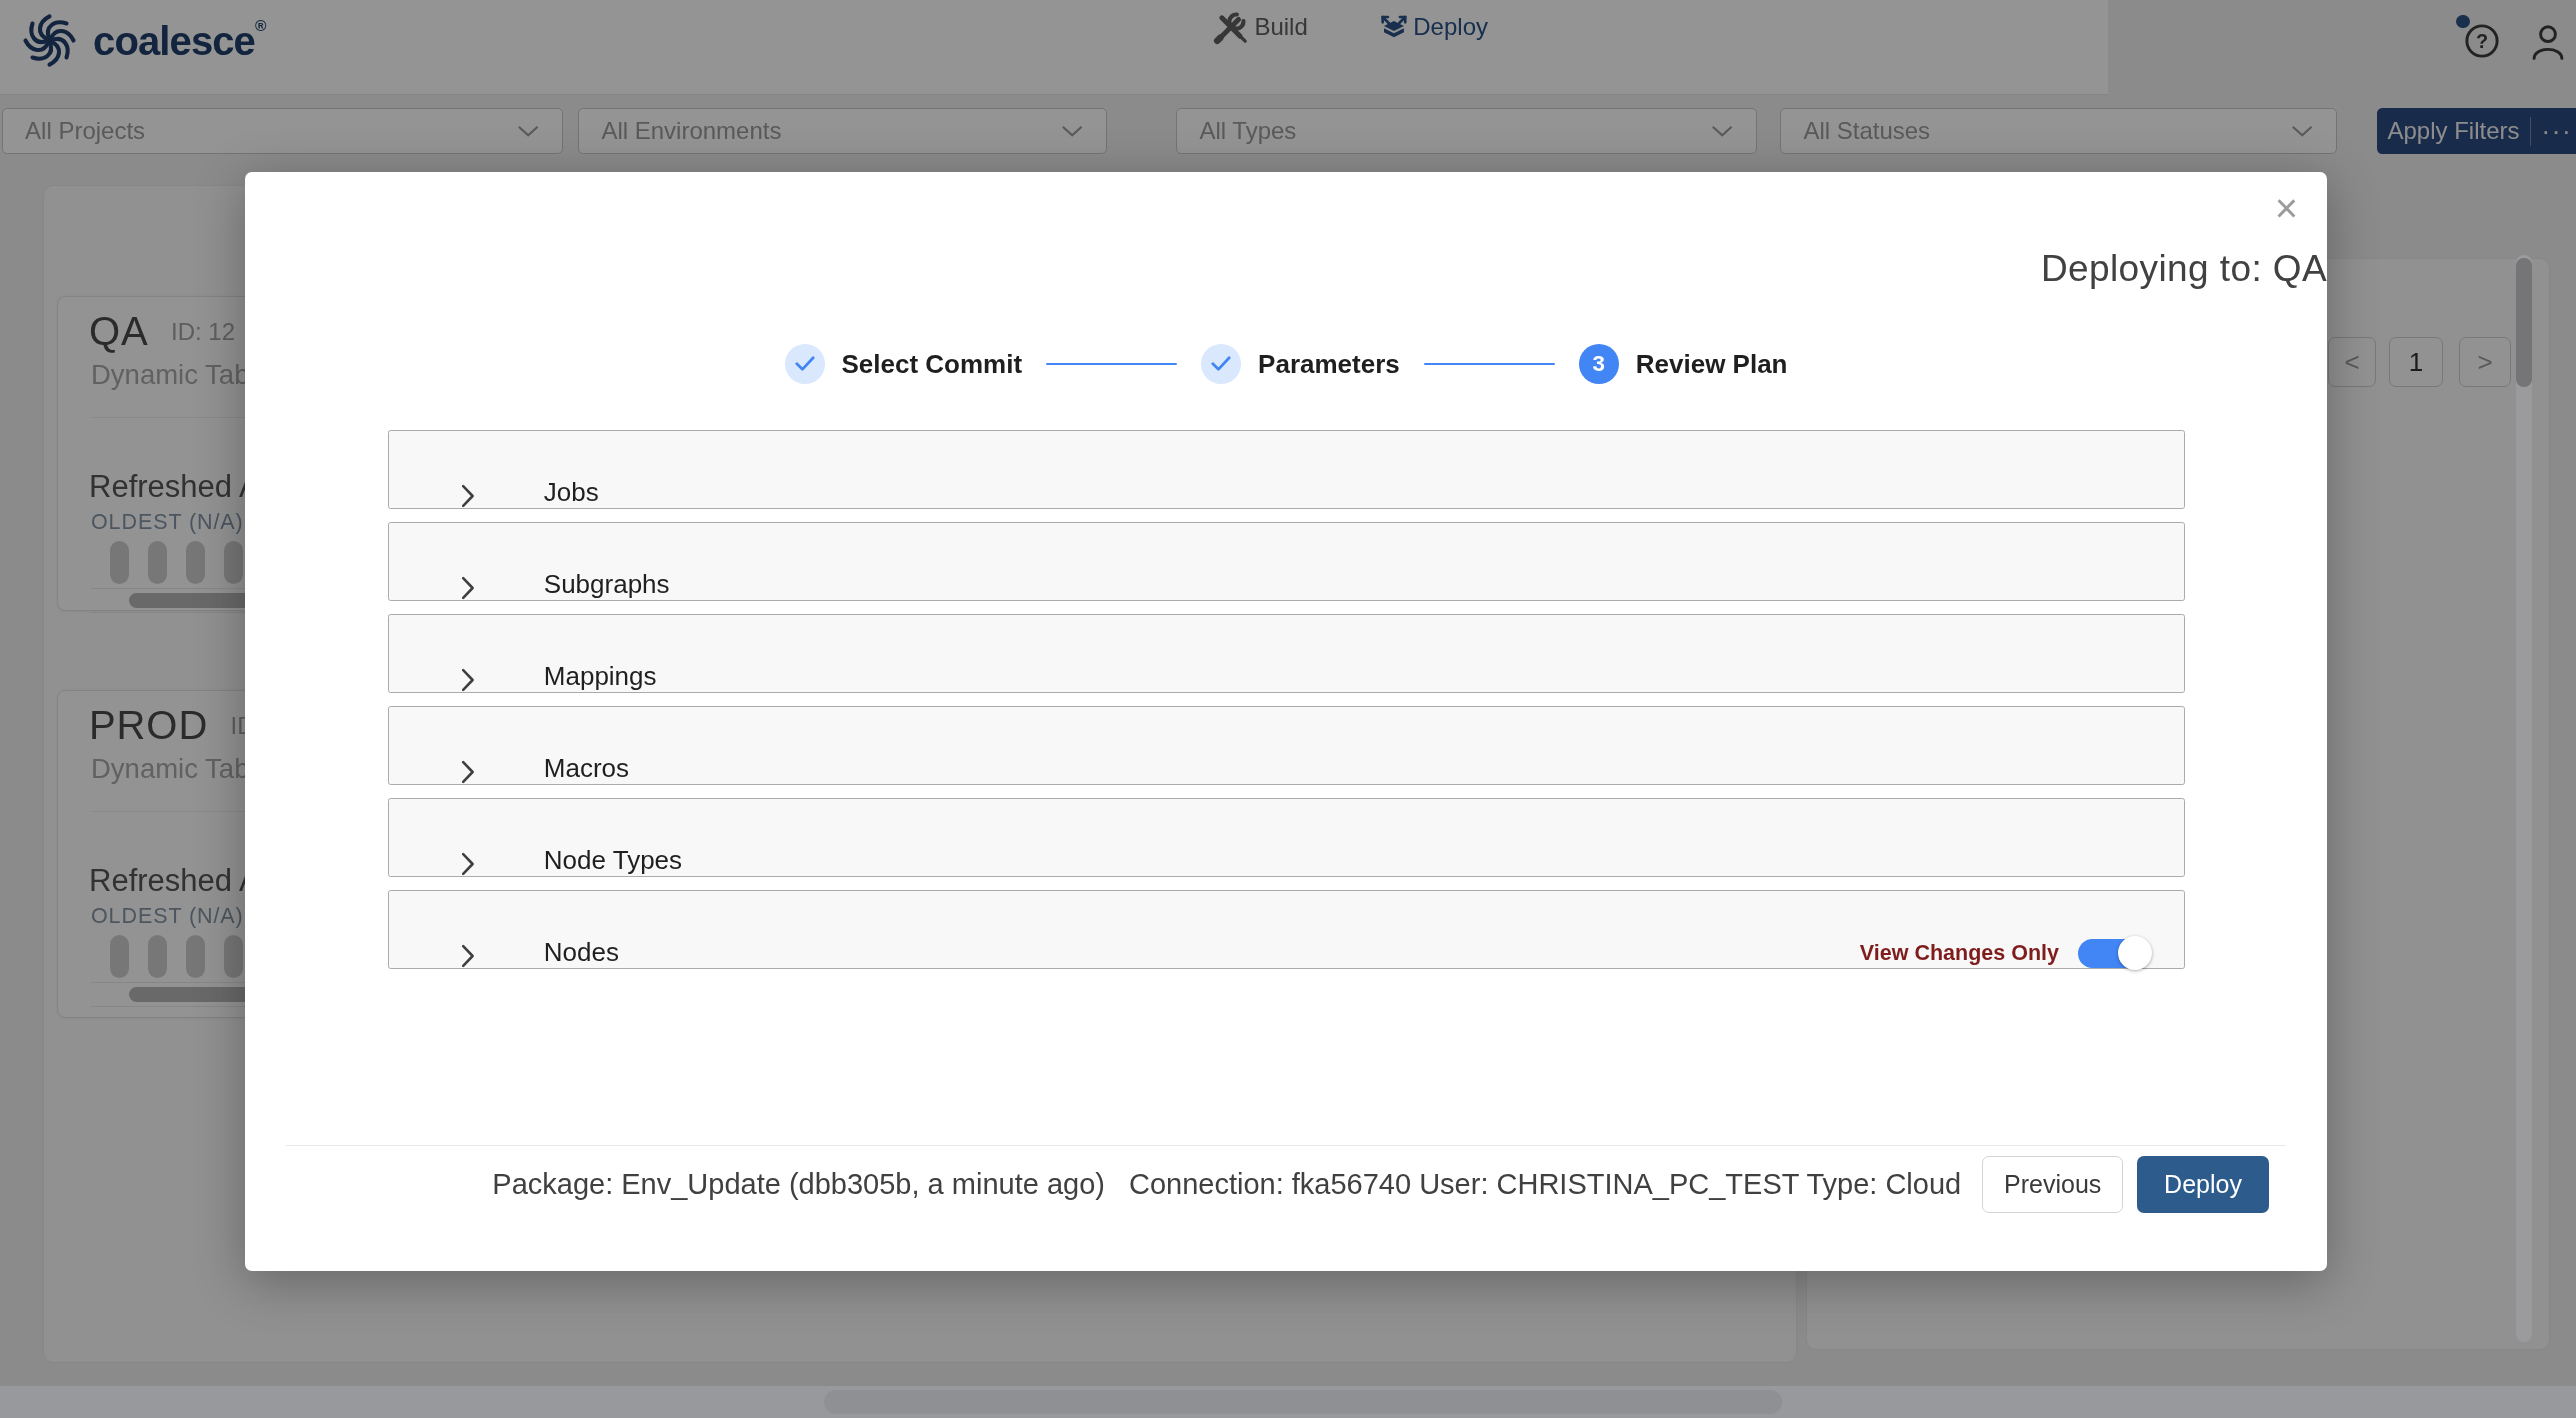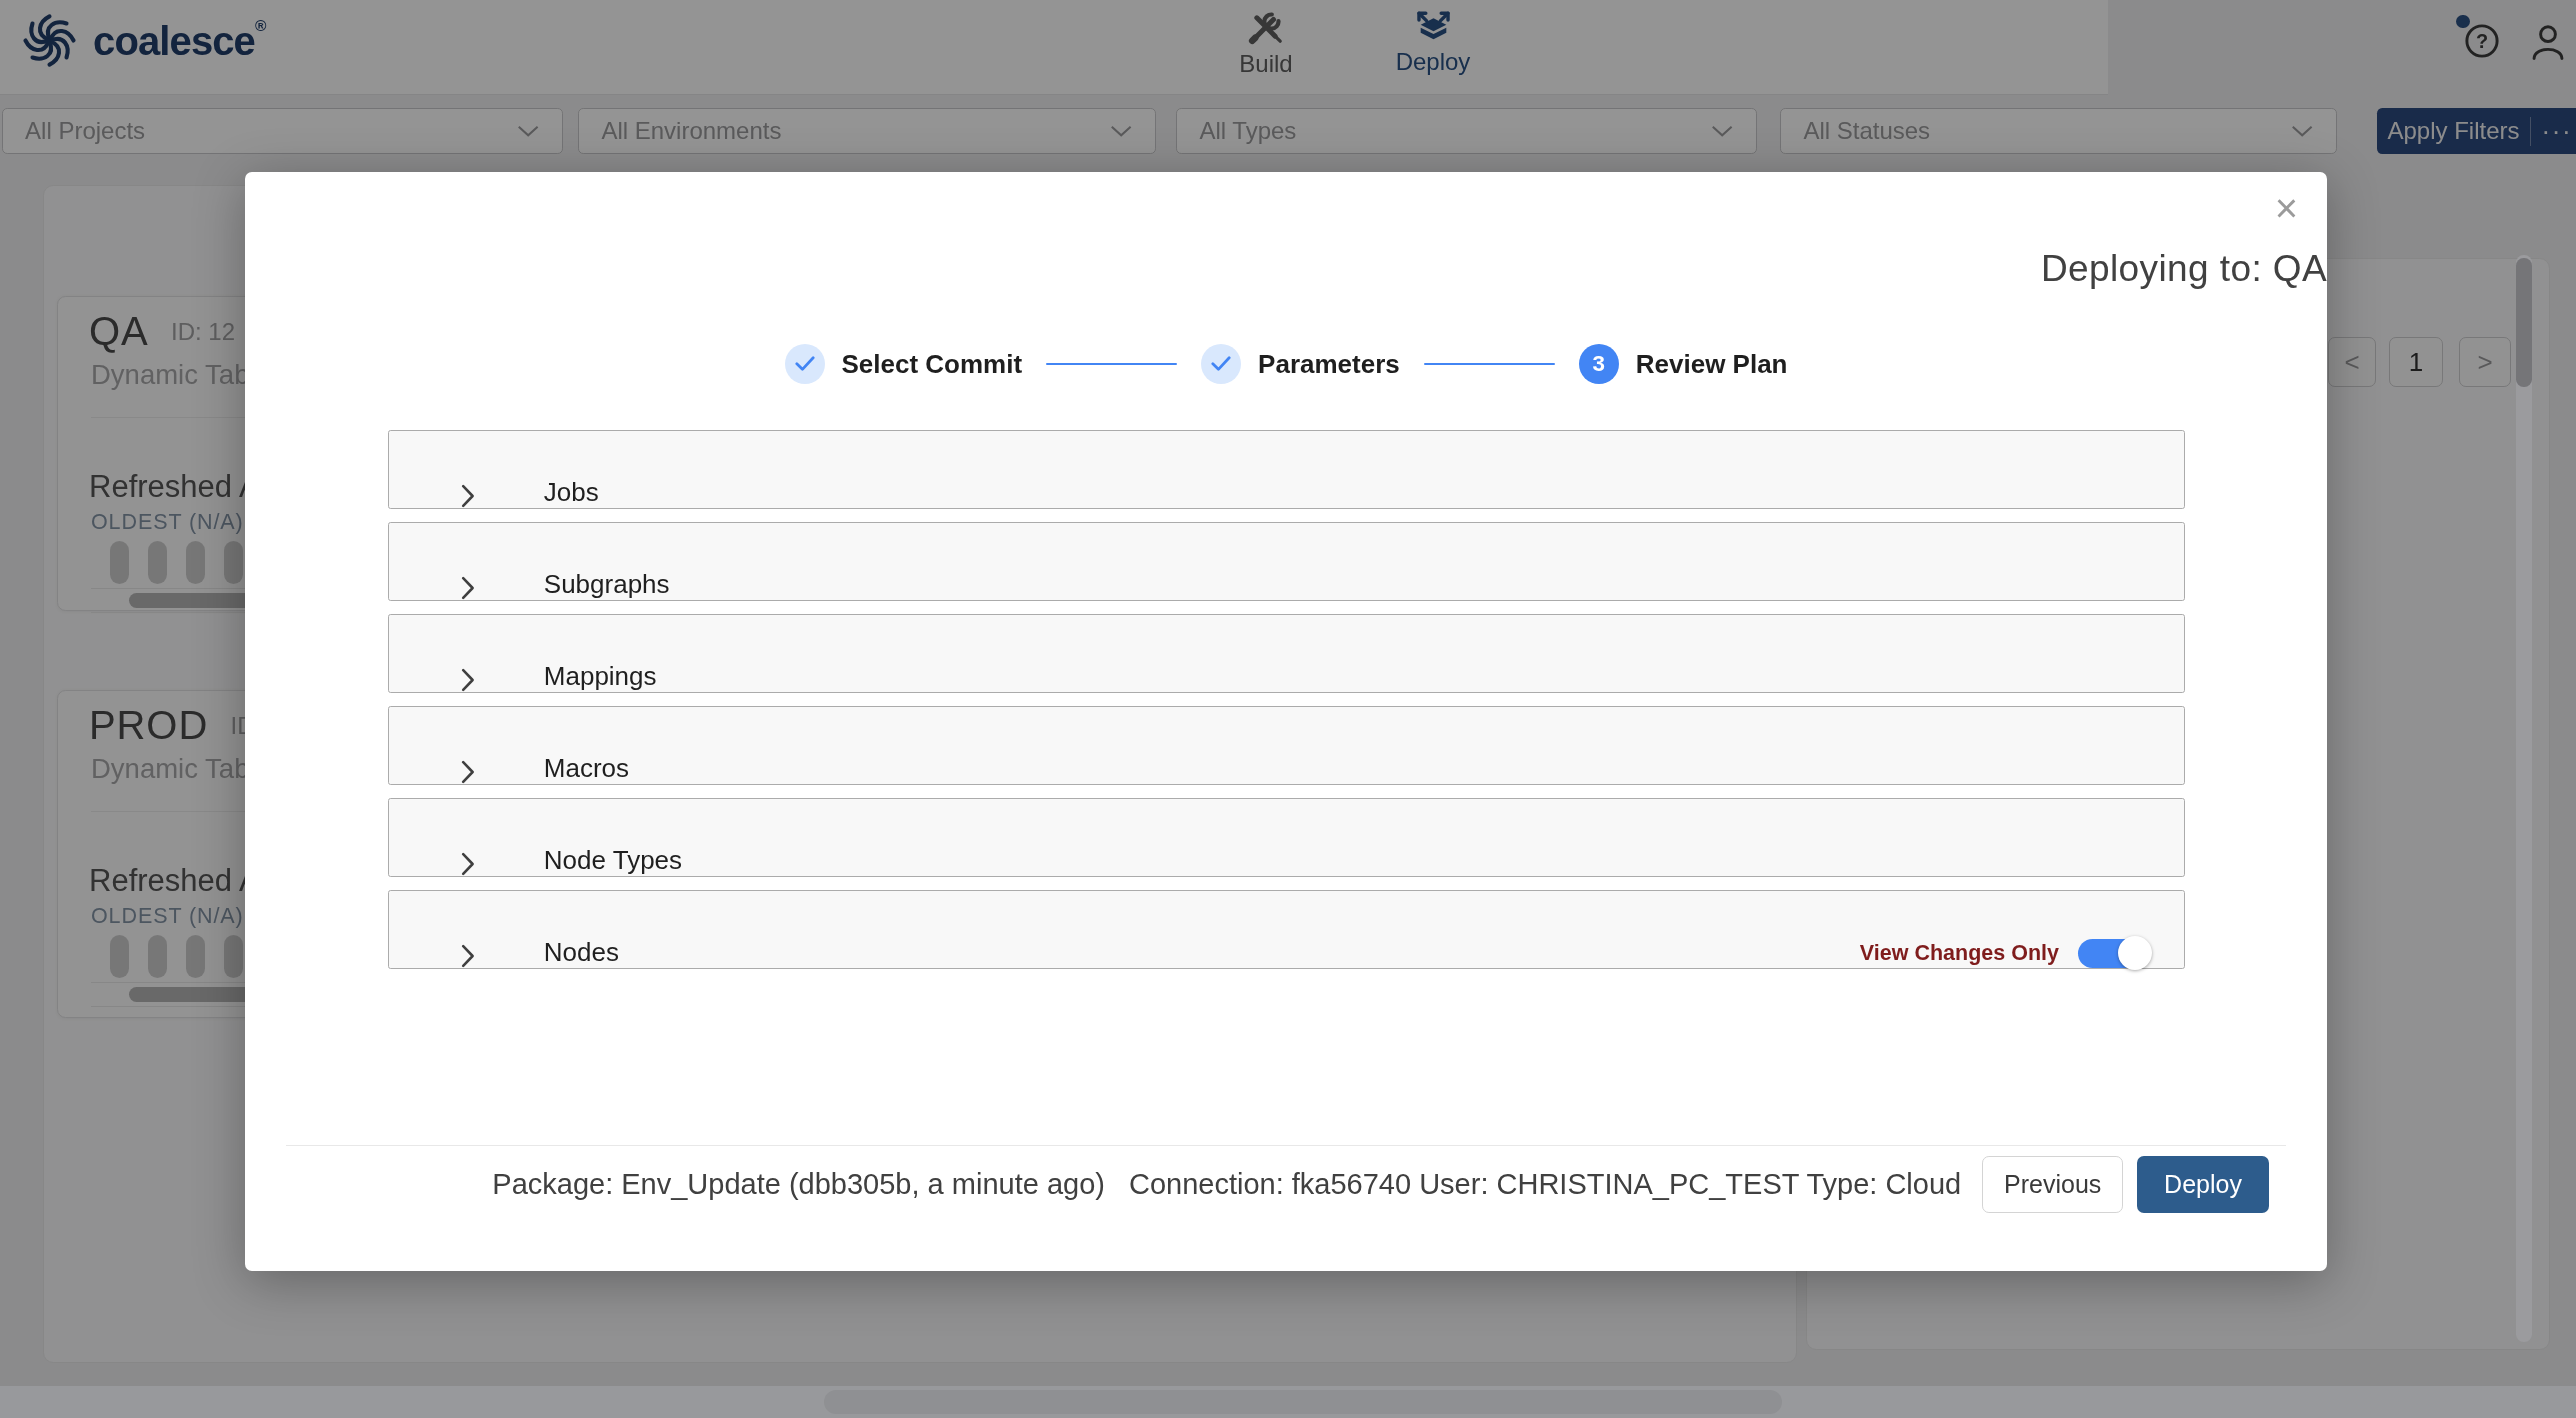--- a/index.html
+++ b/index.html
@@ -9,21 +9,21 @@
   
   .bg { position:absolute; inset:0; z-index:1; }
 
   .topbar { position:absolute; left:0; top:0; width:2108px; height:95px;
             background:#ffffff; border-bottom:0.9px solid #e6e6e7; }
   .logo { position:absolute; left:20.6px; top:12px; display:flex; align-items:center; gap:15.5px; }
   .logo-text { font-size:40px; font-weight:bold; color:#223f6b; letter-spacing:-0.9px; }
   .logo-text sup { font-size:15.5px; font-weight:bold; vertical-align:24px; }
 
   .topnav { position:absolute; left:1211px; top:6.9px; display:flex; gap:57px; }
-  .nav-item { width:110px; display:flex; flex-direction:column; align-items:center; gap:3.4px; }
+  .nav-item { width:110px; display:flex; flex-direction:row; align-items:center; gap:3.4px; }
   .nav-label { font-size:24px; color:#5f5f5f; }
   .nav-item.active .nav-label { color:#2a5286; font-weight:500; }
 
   .help-wrap { position:absolute; left:2463px; top:22.4px; width:38px; height:38px; }
   .notif-dot { position:absolute; left:2456px; top:14.6px; width:13.8px; height:13.8px;
                border-radius:50%; background:#2b5184; }
   .user-wrap { position:absolute; left:2528px; top:21.5px; width:40px; height:40px; }
 
   
   .dd { position:absolute; top:108px; height:46px; background:#ffffff;
@@ -188,21 +188,21 @@
       </svg>
     </div>
   </div>
 
   <div class="dd" style="left:1.7px; width:561px;">
     <span class="dd-label">All Projects</span>
     <svg viewBox="0 0 26 14" width="22.4" height="12">
         <path d="M2 2 L13 12 L24 2" fill="none" stroke="#9b9b9d" stroke-width="2.4"></path>
       </svg>
   </div>
-  <div class="dd" style="left:578px; width:578px;">
+  <div class="dd" style="left:578px; width:529px;">
     <span class="dd-label">All Environments</span>
     <svg viewBox="0 0 26 14" width="22.4" height="12">
         <path d="M2 2 L13 12 L24 2" fill="none" stroke="#9b9b9d" stroke-width="2.4"></path>
       </svg>
   </div>
   <div class="dd" style="left:1176px; width:581px;">
     <span class="dd-label">All Types</span>
     <svg viewBox="0 0 26 14" width="22.4" height="12">
         <path d="M2 2 L13 12 L24 2" fill="none" stroke="#9b9b9d" stroke-width="2.4"></path>
       </svg>

